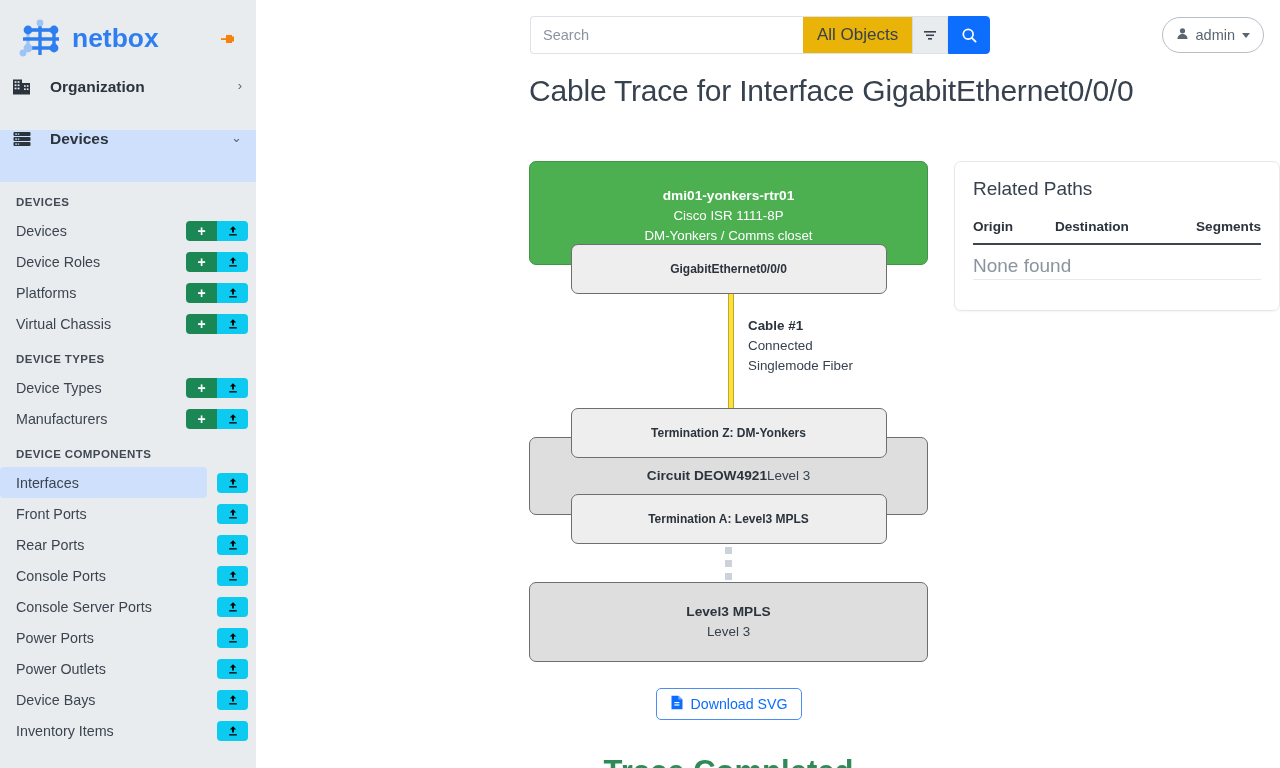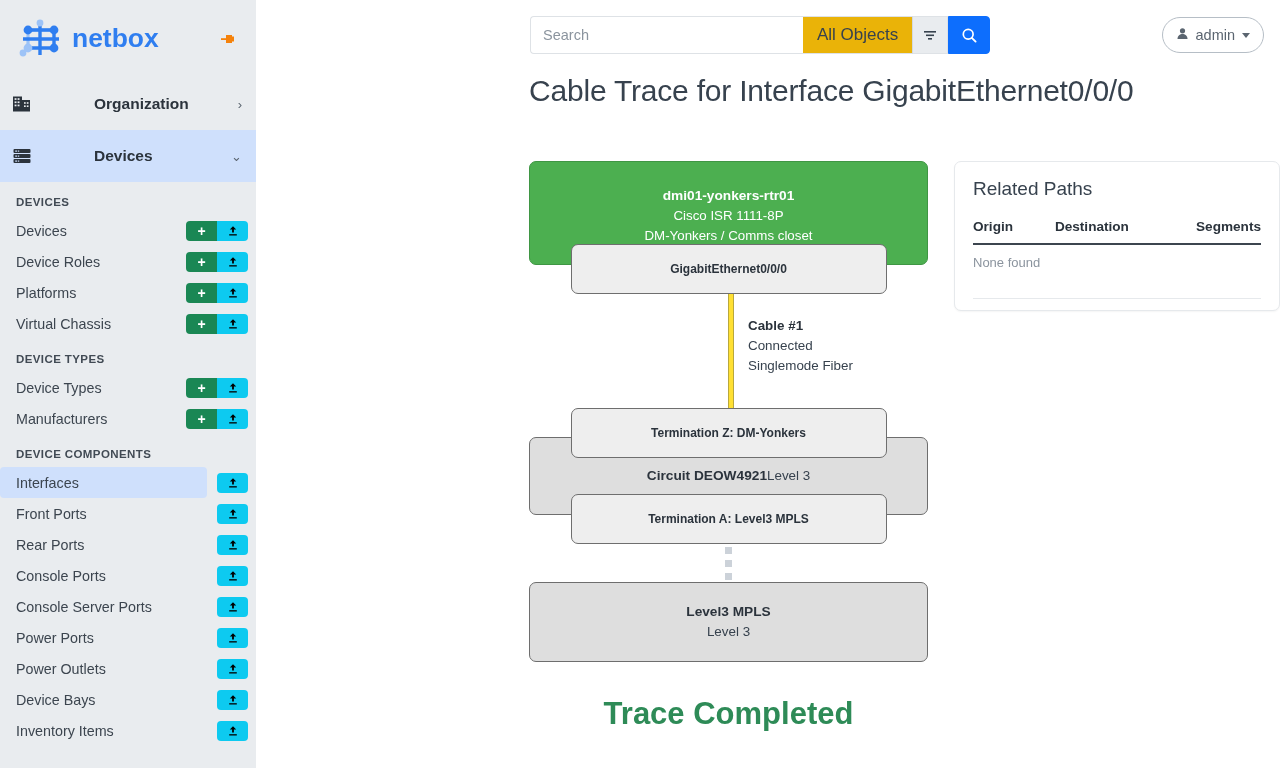--- a/index.html
+++ b/index.html
@@ -25,23 +25,23 @@
     padding: 0 16px 0 18px;
   }
   .brand-logo { display: flex; align-items: center; gap: 8px; flex: 1; }
   .brand-mark { width: 46px; height: 44px; }
   .brand-word { height: 30px; }
   .pin-btn {
     width: 22px; height: 22px; display: flex; align-items: center; justify-content: center;
     cursor: pointer;
   }
   .nav-group {
-    height: 52px; display: flex; align-items: center;
+    height: 52px; display: flex; align-items: flex-start;
     padding: 0 14px 0 12px; cursor: pointer;
-    font-size: 15.5px; font-weight: 700; color: #2b333c; gap: 44px;
+    font-size: 15.5px; font-weight: 700; color: #2b333c;
   }
   .nav-group.active { background: #cfe0fc; }
   .nav-group .gicon { width: 30px; display: flex; align-items: center; justify-content: flex-start; }
   .nav-group .glabel { flex: 1; padding-left: 8px; }
   .nav-group .gchev { font-size: 13px; color: #5b6570; font-weight: 400; }
 
   .section-head {
     font-size: 11.5px; font-weight: 700; letter-spacing: .4px;
     color: #414a54; padding: 14px 0 7px 16px; text-transform: uppercase;
   }
@@ -186,21 +186,21 @@
     padding: 16px 18px 22px 18px;
     height: 150px;
   }
   .card-title { font-size: 19px; color: #37424e; font-weight: 400; margin-bottom: 19px; }
   table.paths { width: 100%; border-collapse: collapse; }
   table.paths th {
     text-align: left; font-size: 13.6px; font-weight: 700; color: #2b333c;
     padding: 0 0 9px 0; border-bottom: 2px solid #3c454f;
   }
   table.paths td {
-    font-size: 13px; color: #8b949e; padding: 10px 0 28px 0;
+    font-size: 19px; color: #8b949e; padding: 10px 0 2px 0;
     border-bottom: 1px solid #e6e9ec;
   }
 </style>
 </head>
 <body>
 
 <div id="app">
 
   <aside class="sidebar">
 
@@ -532,20 +532,33 @@
           <i></i>
           <i></i>
           <i></i>
         </div>
 
         <div class="node node-endpoint">
           <div class="e-title">Level3 MPLS</div>
           <div class="e-sub">Level 3</div>
         </div>
 
+        <div class="dl-row">
+          <button class="dl-btn">
+            <span>
+              <svg width="14" height="15" viewBox="0 0 14 15">
+                <path d="M1.5 0.8 H8.4 L12.5 4.6 V14.2 H1.5 Z" fill="#0d6efd"></path>
+                <path d="M8.4 0.8 L12.5 4.6 H8.4 Z" fill="#7eaefc"></path>
+                <rect x="4.4" y="7" width="5" height="1.2" fill="#fff"></rect>
+                <rect x="4.4" y="9.4" width="5" height="1.2" fill="#fff"></rect>
+              </svg>
+            </span>
+            <span>Download SVG</span>
+          </button>
+        </div>
 
         <div class="trace-done">Trace Completed</div>
       </div>
 
       <div class="card">
         <div class="card-title">Related Paths</div>
         <table class="paths">
           <thead>
             <tr>
               <th style="width:128px">Origin</th>

